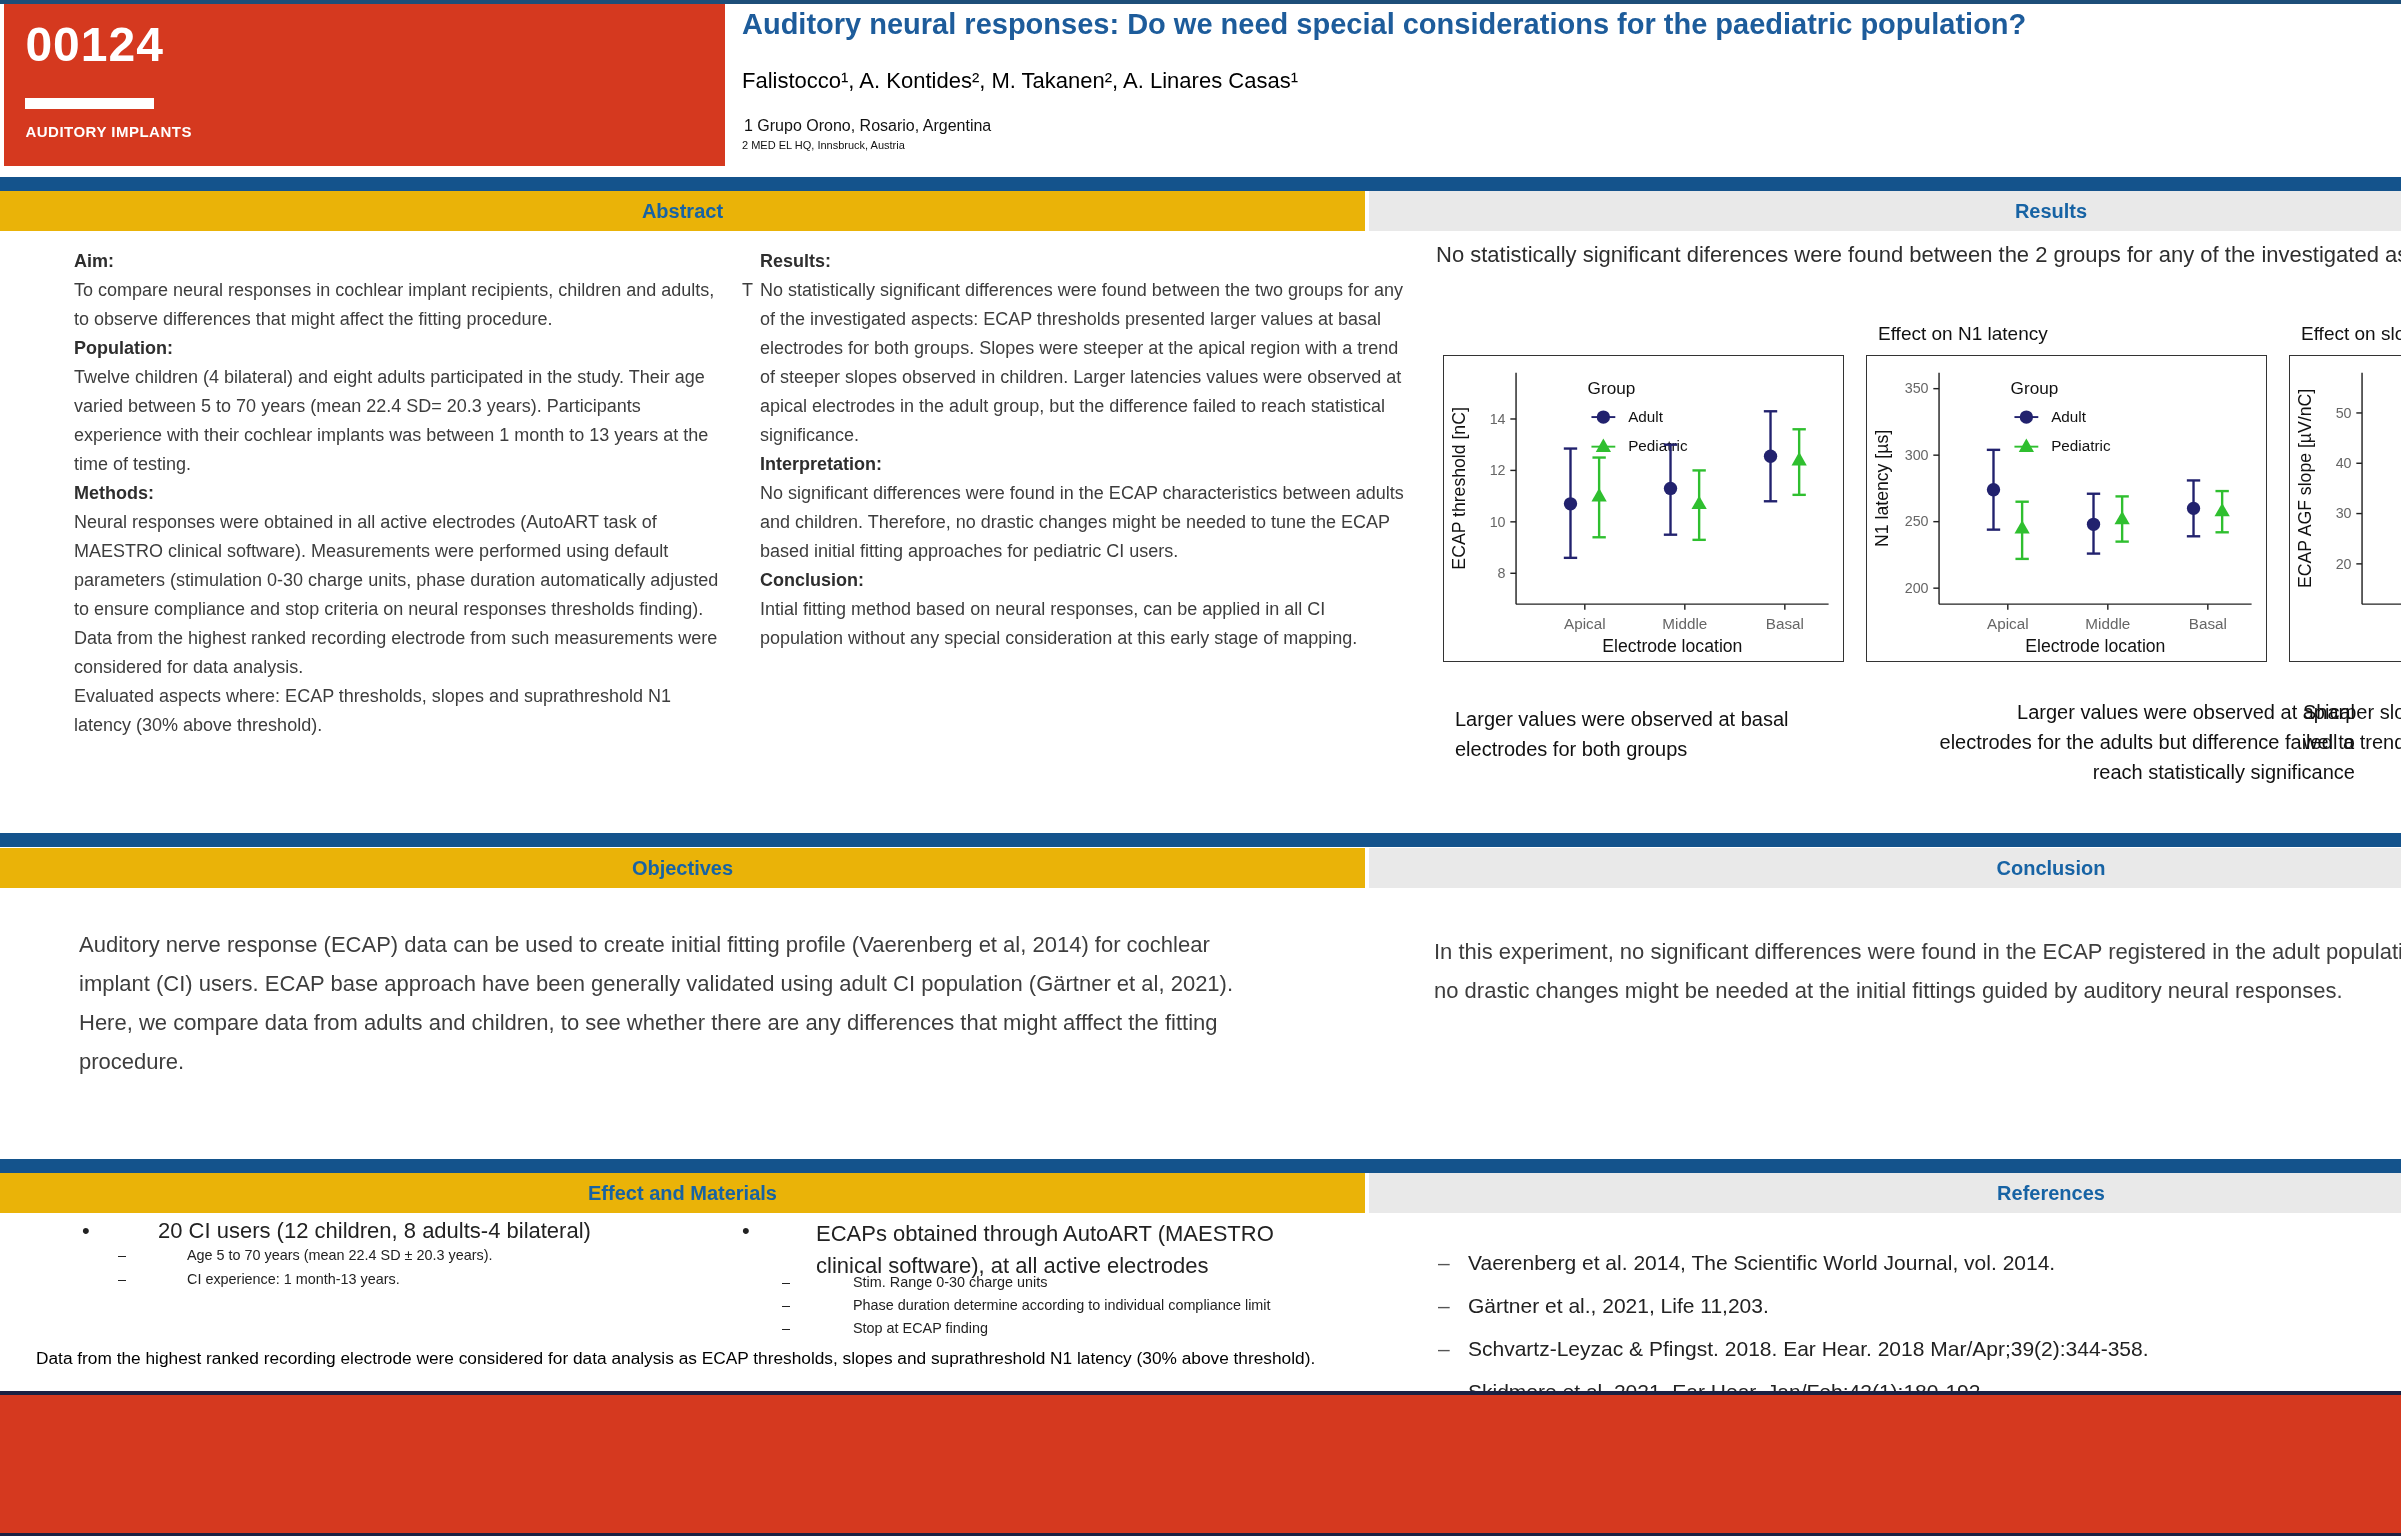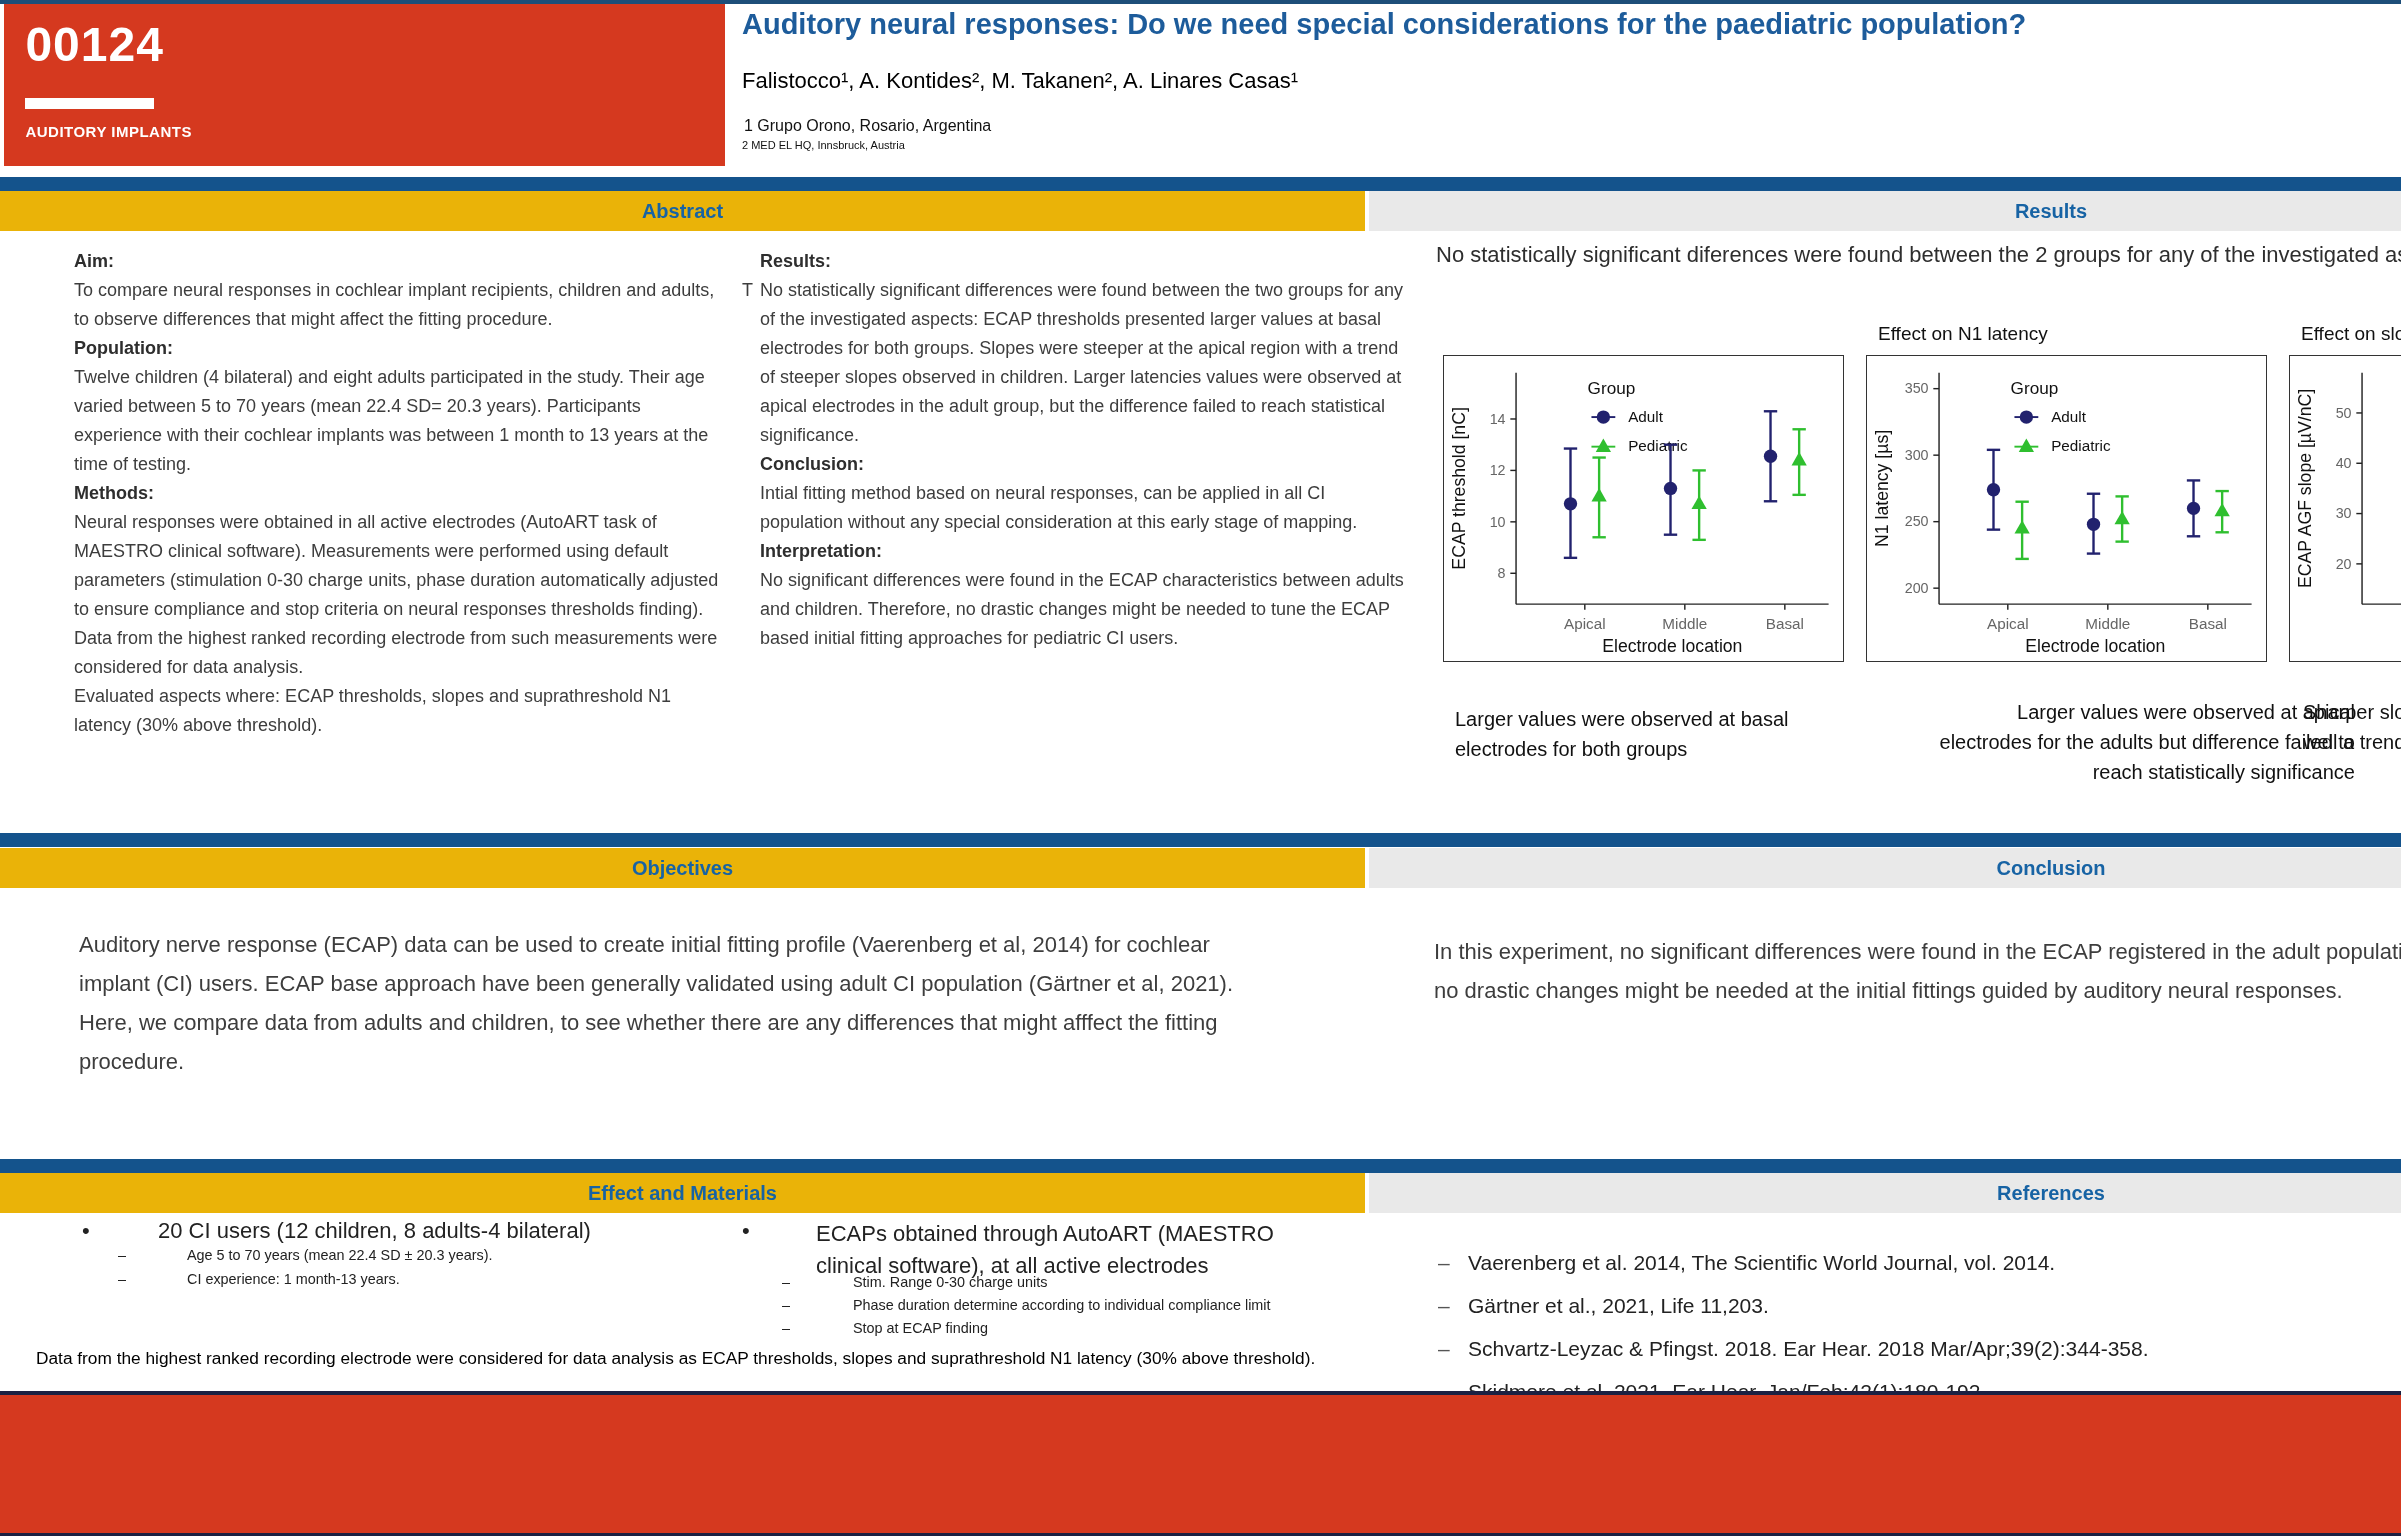--- a/index.html
+++ b/index.html
@@ -93,26 +93,26 @@
     <div>Evaluated aspects where: ECAP thresholds, slopes and suprathreshold N1 latency (30% above threshold).</div>
   </div>
 
   <div class="abs strayT">T</div>
   <div class="abs abscol" style="left:760px;top:247px;width:644px;">
     <div>
       <span class="lb">Results:</span>
       <div>No statistically significant differences were found between the two groups for any of the investigated aspects: ECAP thresholds presented larger values at basal electrodes for both groups. Slopes were steeper at the apical region with a trend of steeper slopes observed in children. Larger latencies values were observed at apical electrodes in the adult group, but the difference failed to reach statistical significance.</div>
     </div>
     <div>
+      <span class="lb">Interpretation:</span>
+      <div>No significant differences were found in the ECAP characteristics between adults and children. Therefore, no drastic changes might be needed to tune the ECAP based initial fitting approaches for pediatric CI users.</div>
+    </div>
+    <div>
       <span class="lb">Conclusion:</span>
       <div>Intial fitting method based on neural responses, can be applied in all CI population without any special consideration at this early stage of mapping.</div>
-    </div>
-    <div>
-      <span class="lb">Interpretation:</span>
-      <div>No significant differences were found in the ECAP characteristics between adults and children. Therefore, no drastic changes might be needed to tune the ECAP based initial fitting approaches for pediatric CI users.</div>
     </div>
   </div>
 
   <div class="abs resintro">No statistically significant diferences were found between the 2 groups for any of the investigated aspects.</div>
 
   <div class="abs charttitle" style="left:1455px;margin-top:45px;">Effect on ECAP threshold</div>
   <div class="abs charttitle" style="left:1878px;">Effect on N1 latency</div>
   <div class="abs charttitle" style="left:2301px;">Effect on slope</div>
 
   <div class="abs chart-panel" style="left:1443px;"><svg viewBox="0 0 830 635" width="397" height="303">

